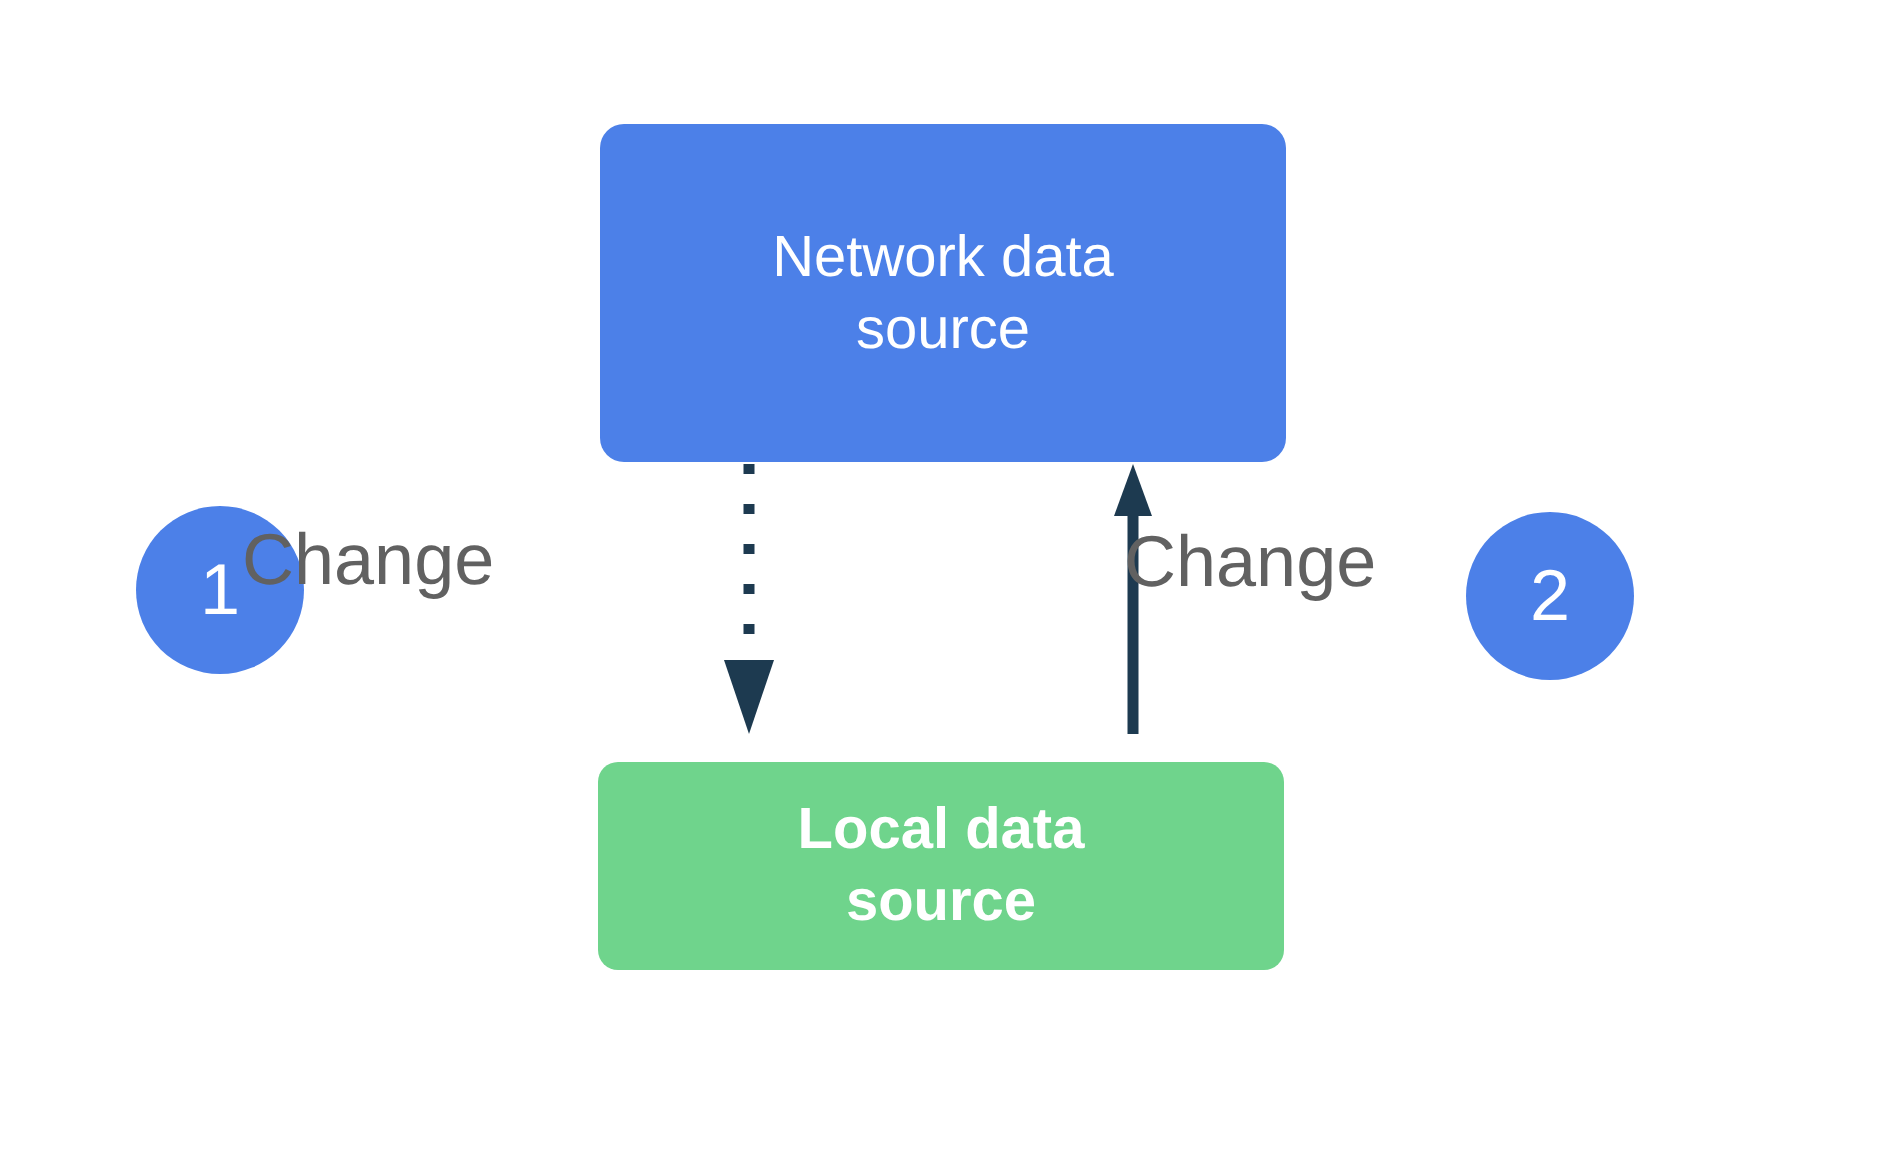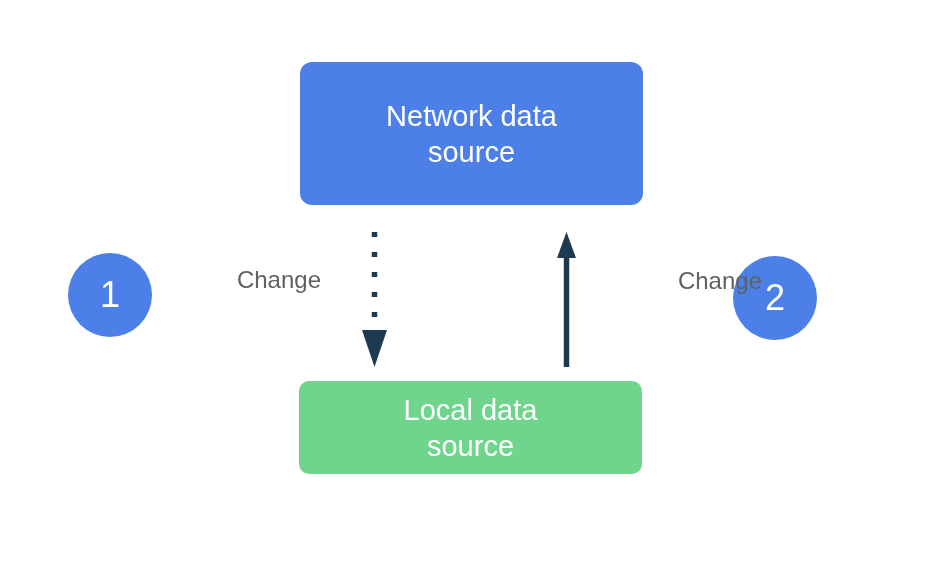--- a/index.html
+++ b/index.html
@@ -29,29 +29,30 @@
     justify-content: center;
     text-align: center;
     color: var(--white);
     font-size: 29px;
     line-height: 36px;
     font-weight: 400;
   }
   .box .line { display: block; }
   .box-network {
     left: 300px; top: 62px;
-    width: 343px; height: 143px;
+    width: 343px; height: 169px;
     background: var(--blue);
     border-radius: 12px;
   }
   .box-local {
     left: 299px; top: 381px;
-    width: 343px; height: 93px;
+    width: 343px; height: 104px;
     background: var(--green);
     border-radius: 10px;
+    font-weight: bold;
   }
   .arrows {
     position: absolute;
     left: 0; top: 0;
     width: 946px; height: 580px;
     pointer-events: none;
   }
   .arrow-stroke {
     stroke: var(--arrow);
     stroke-width: 5.5;
@@ -71,23 +72,23 @@
     align-items: center;
     justify-content: center;
     font-size: 36px;
     font-weight: 400;
   }
   .step-circle.step-1 { left: 68px; top: 253px; }
   .step-circle.step-2 { left: 733px; top: 256px; }
   .step-label {
     position: absolute;
     width: 200px;
-    text-align: right;
+    text-align: left;
     color: var(--gray);
-    font-size: 24px;
+    font-size: 36px;
     line-height: 35px;
     font-weight: 400;
   }
   .step-label .line { display: block; }
   .step-label.step-1 { left: 121px; top: 262px; }
   .step-label.step-2 { left: 562px; top: 263px; }
 </style>
 </head>
 <body>
 

